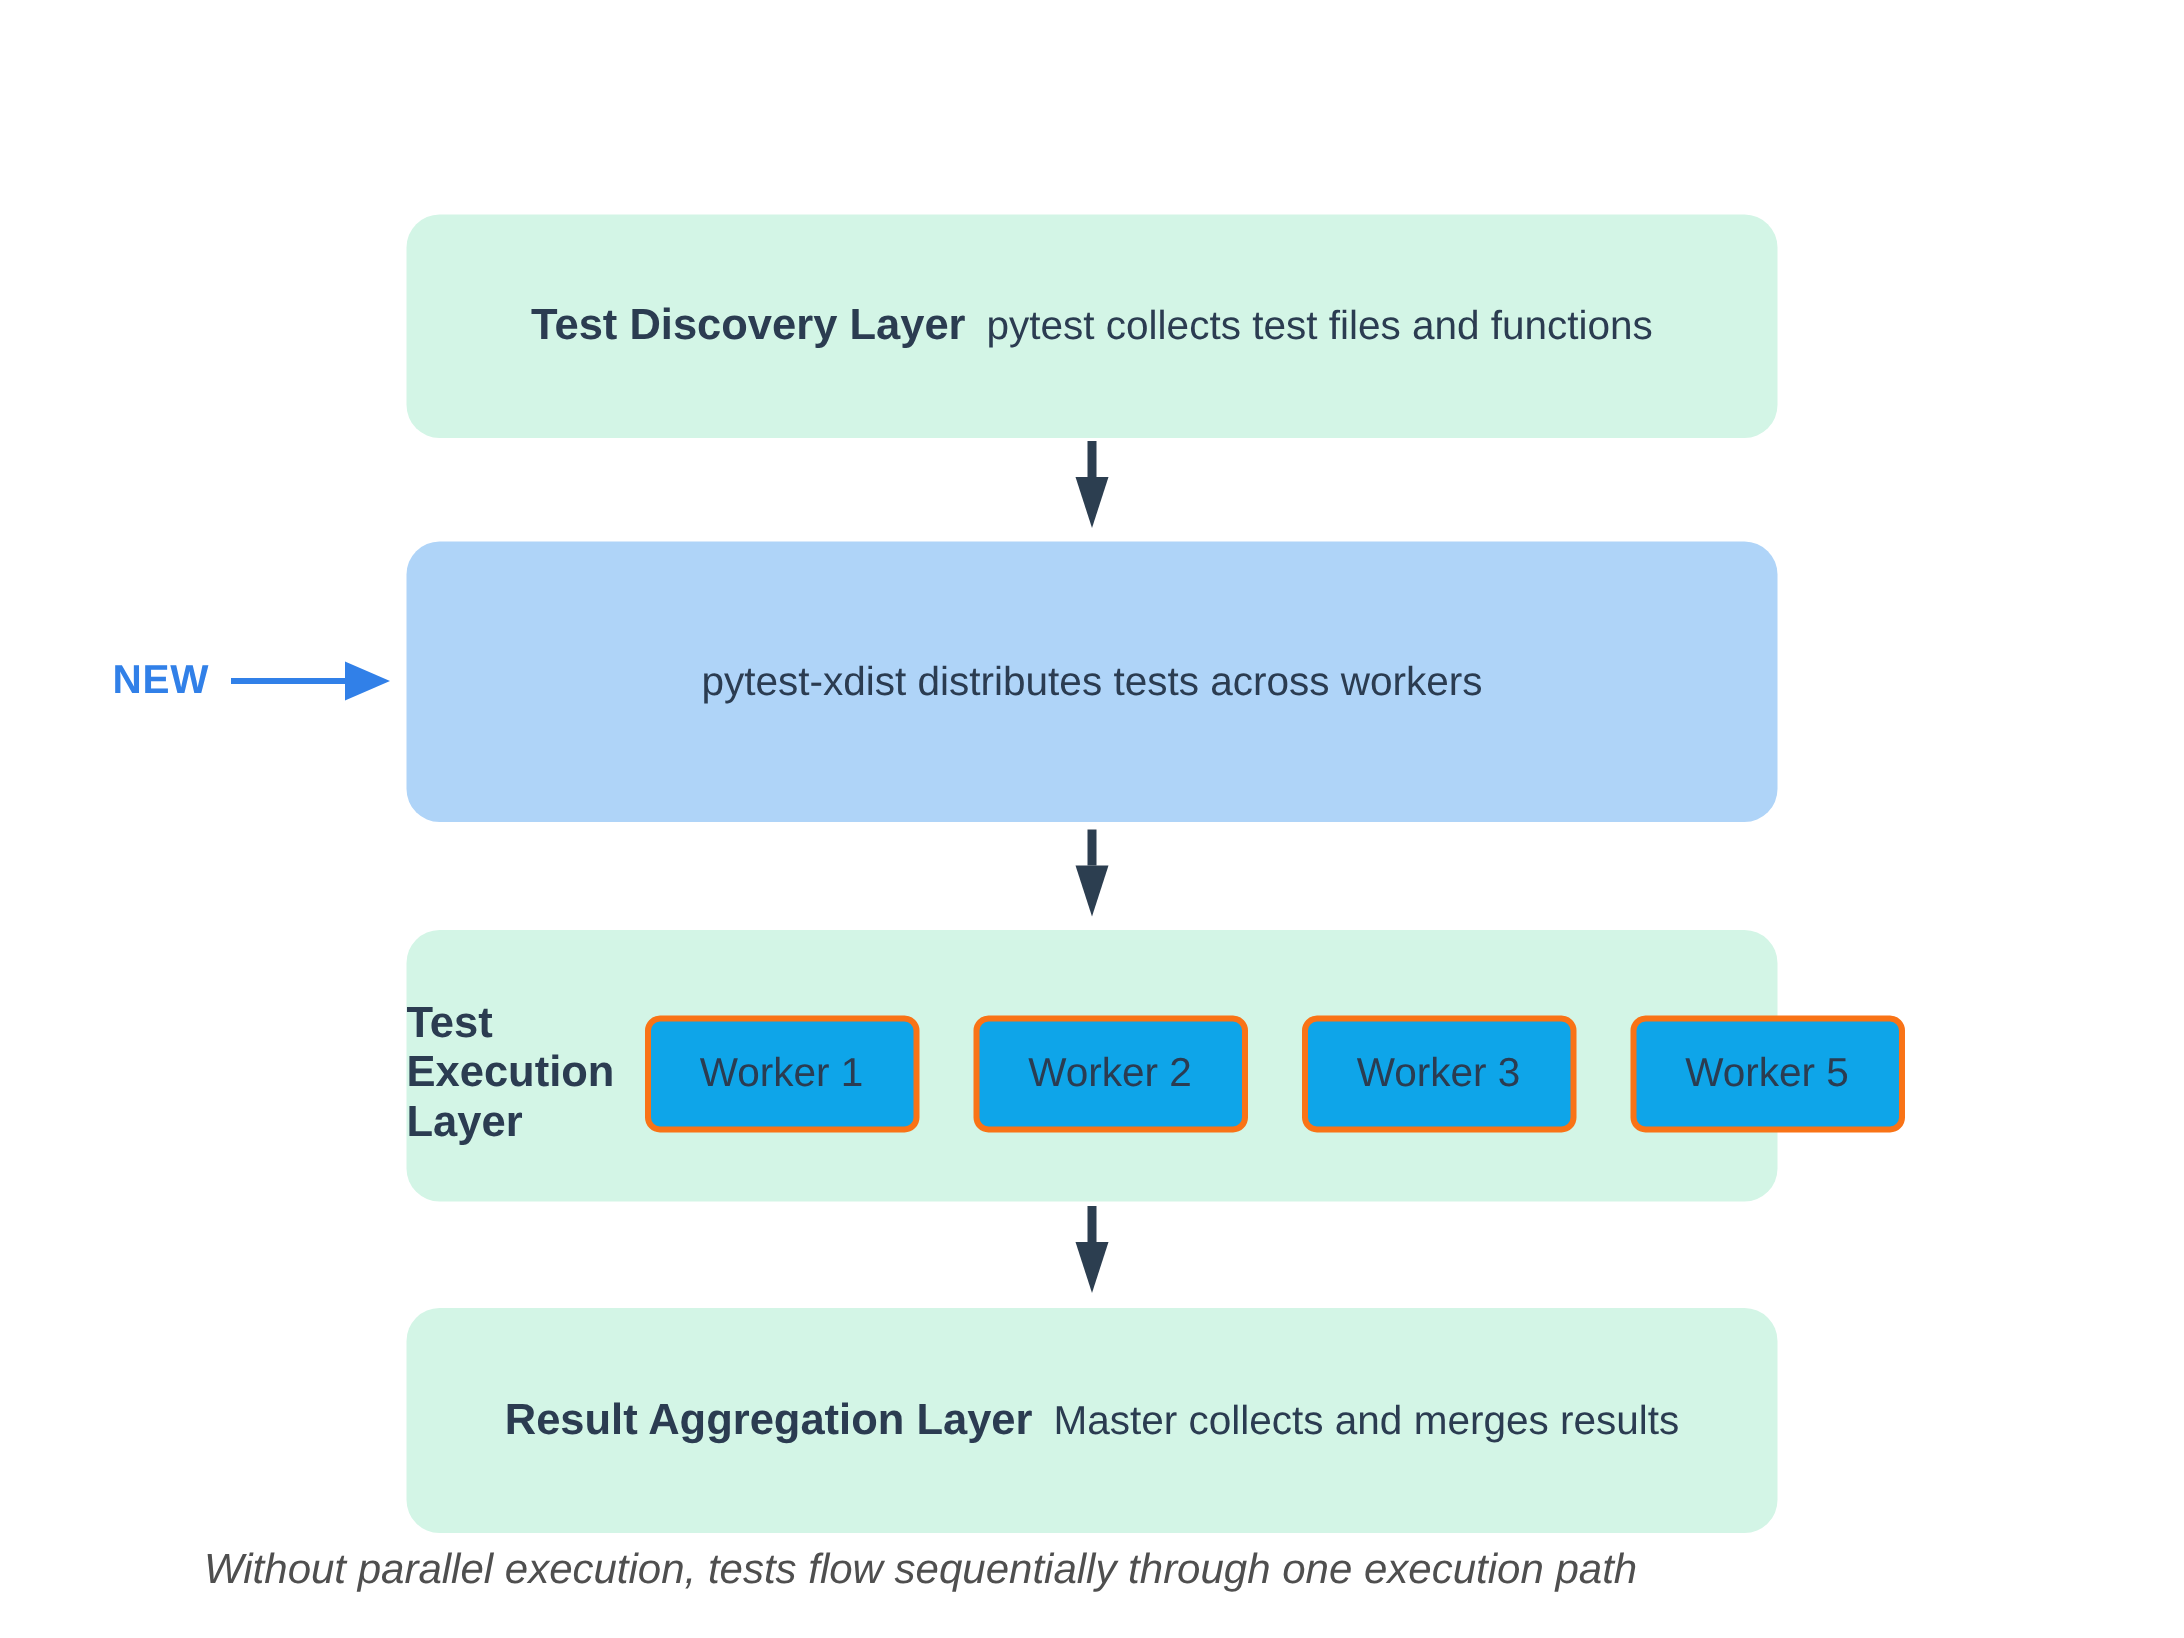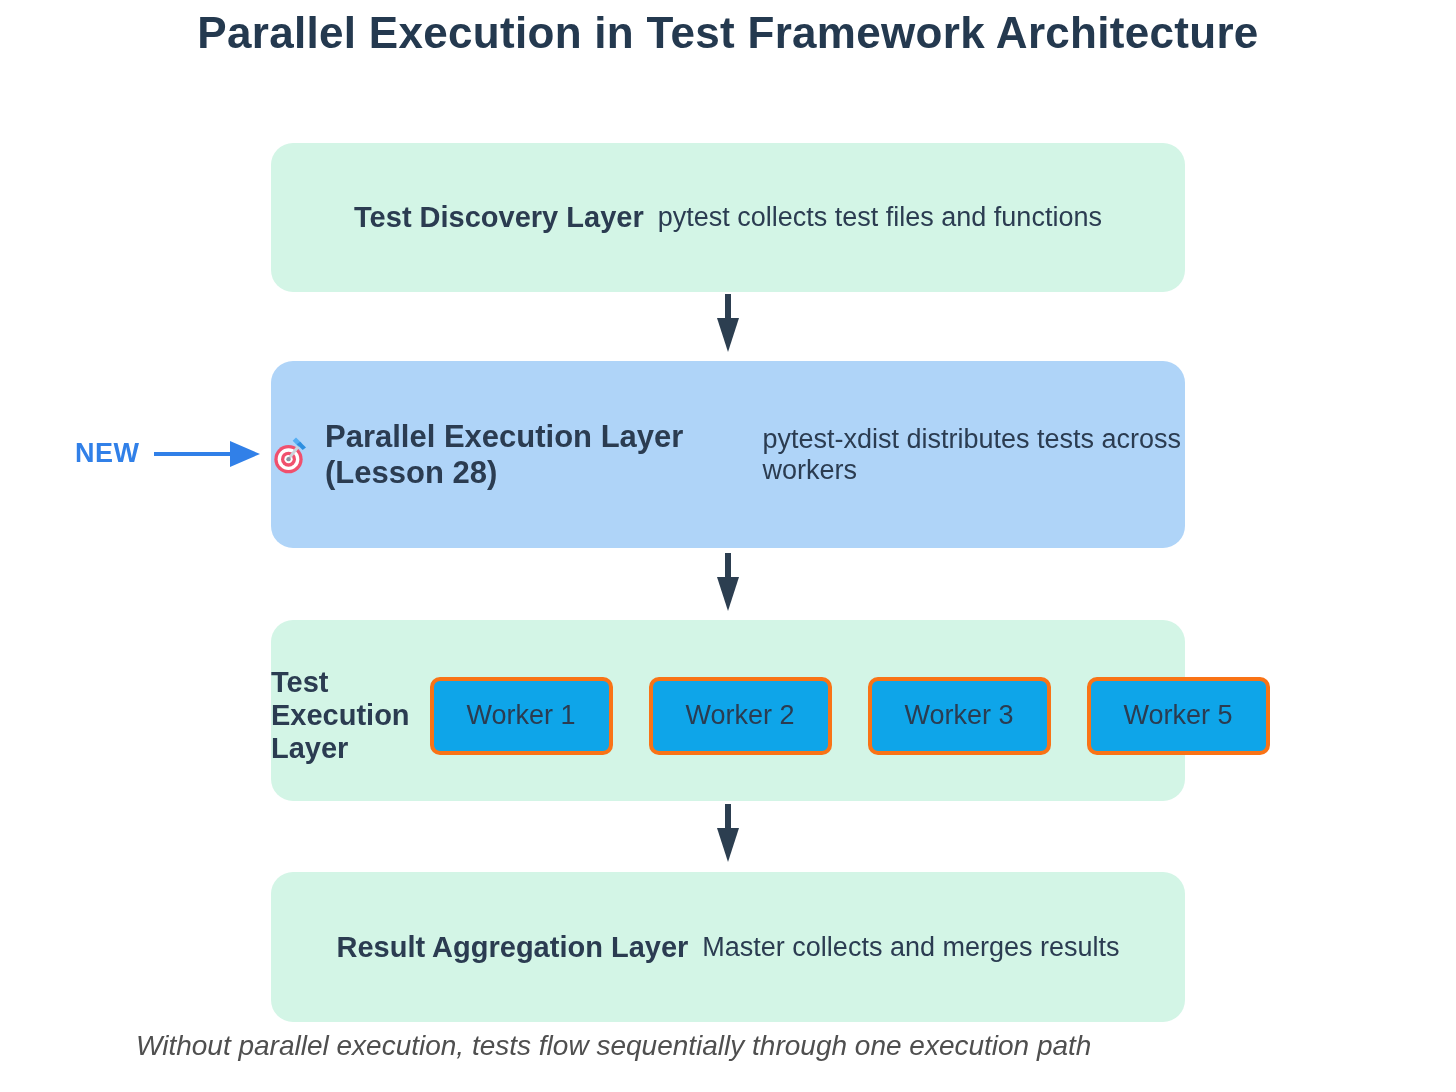--- a/index.html
+++ b/index.html
@@ -123,48 +123,32 @@
     font-size: 28px;
     font-style: italic;
     color: #4f4f4f;
   }
 </style>
 </head>
 <body>
 
 <div class="canvas">
 
-  <h1 class="title">Parallel Execution in Test Framework Architecture</h1>
 
   <div class="box green box1">
     <div class="box-title">Test Discovery Layer</div>
     <div class="box-sub">pytest collects test files and functions</div>
   </div>
 
   <div class="flow-arrow a1">
     <div class="stem"></div>
     <div class="head"></div>
   </div>
 
   <div class="box blue box2">
-    <div class="box-heading-row">
-      <span class="icon-wrap">
-        <svg width="40" height="40" viewBox="0 0 48 48" aria-hidden="true">
-          <circle cx="21" cy="29" r="17" fill="#f0506e"></circle>
-          <circle cx="21" cy="29" r="13" fill="#ffffff"></circle>
-          <circle cx="21" cy="29" r="9" fill="#f0506e"></circle>
-          <circle cx="21" cy="29" r="5" fill="#ffffff"></circle>
-          <line x1="21" y1="29" x2="34" y2="12" stroke="#ccd3db" stroke-width="3.5" stroke-linecap="round"></line>
-          <circle cx="21" cy="29" r="2.6" fill="#8a93a0"></circle>
-          <path d="M30 3 L37 10 L33 14 L26 7 Z" fill="#55aef3"></path>
-          <path d="M35 8 L42 15 L38 18 L31 11 Z" fill="#2e8fe0"></path>
-        </svg>
-      </span>
-      <span class="box-title">Parallel Execution Layer (Lesson 28)</span>
-    </div>
     <div class="box-sub">pytest-xdist distributes tests across workers</div>
   </div>
 
   <div class="new-callout">
     <span class="new-text">NEW</span>
     <span class="new-line"></span>
     <span class="new-head"></span>
   </div>
 
   <div class="flow-arrow a2">

